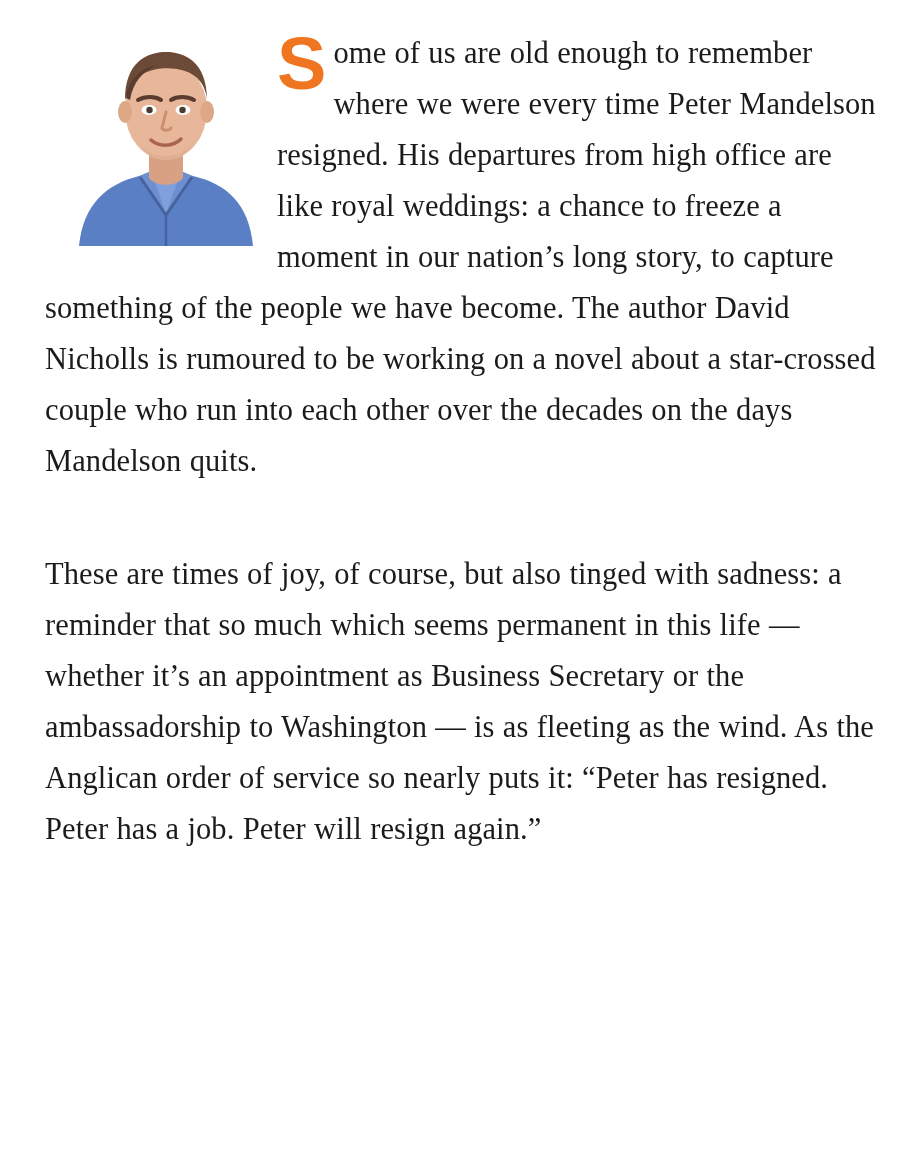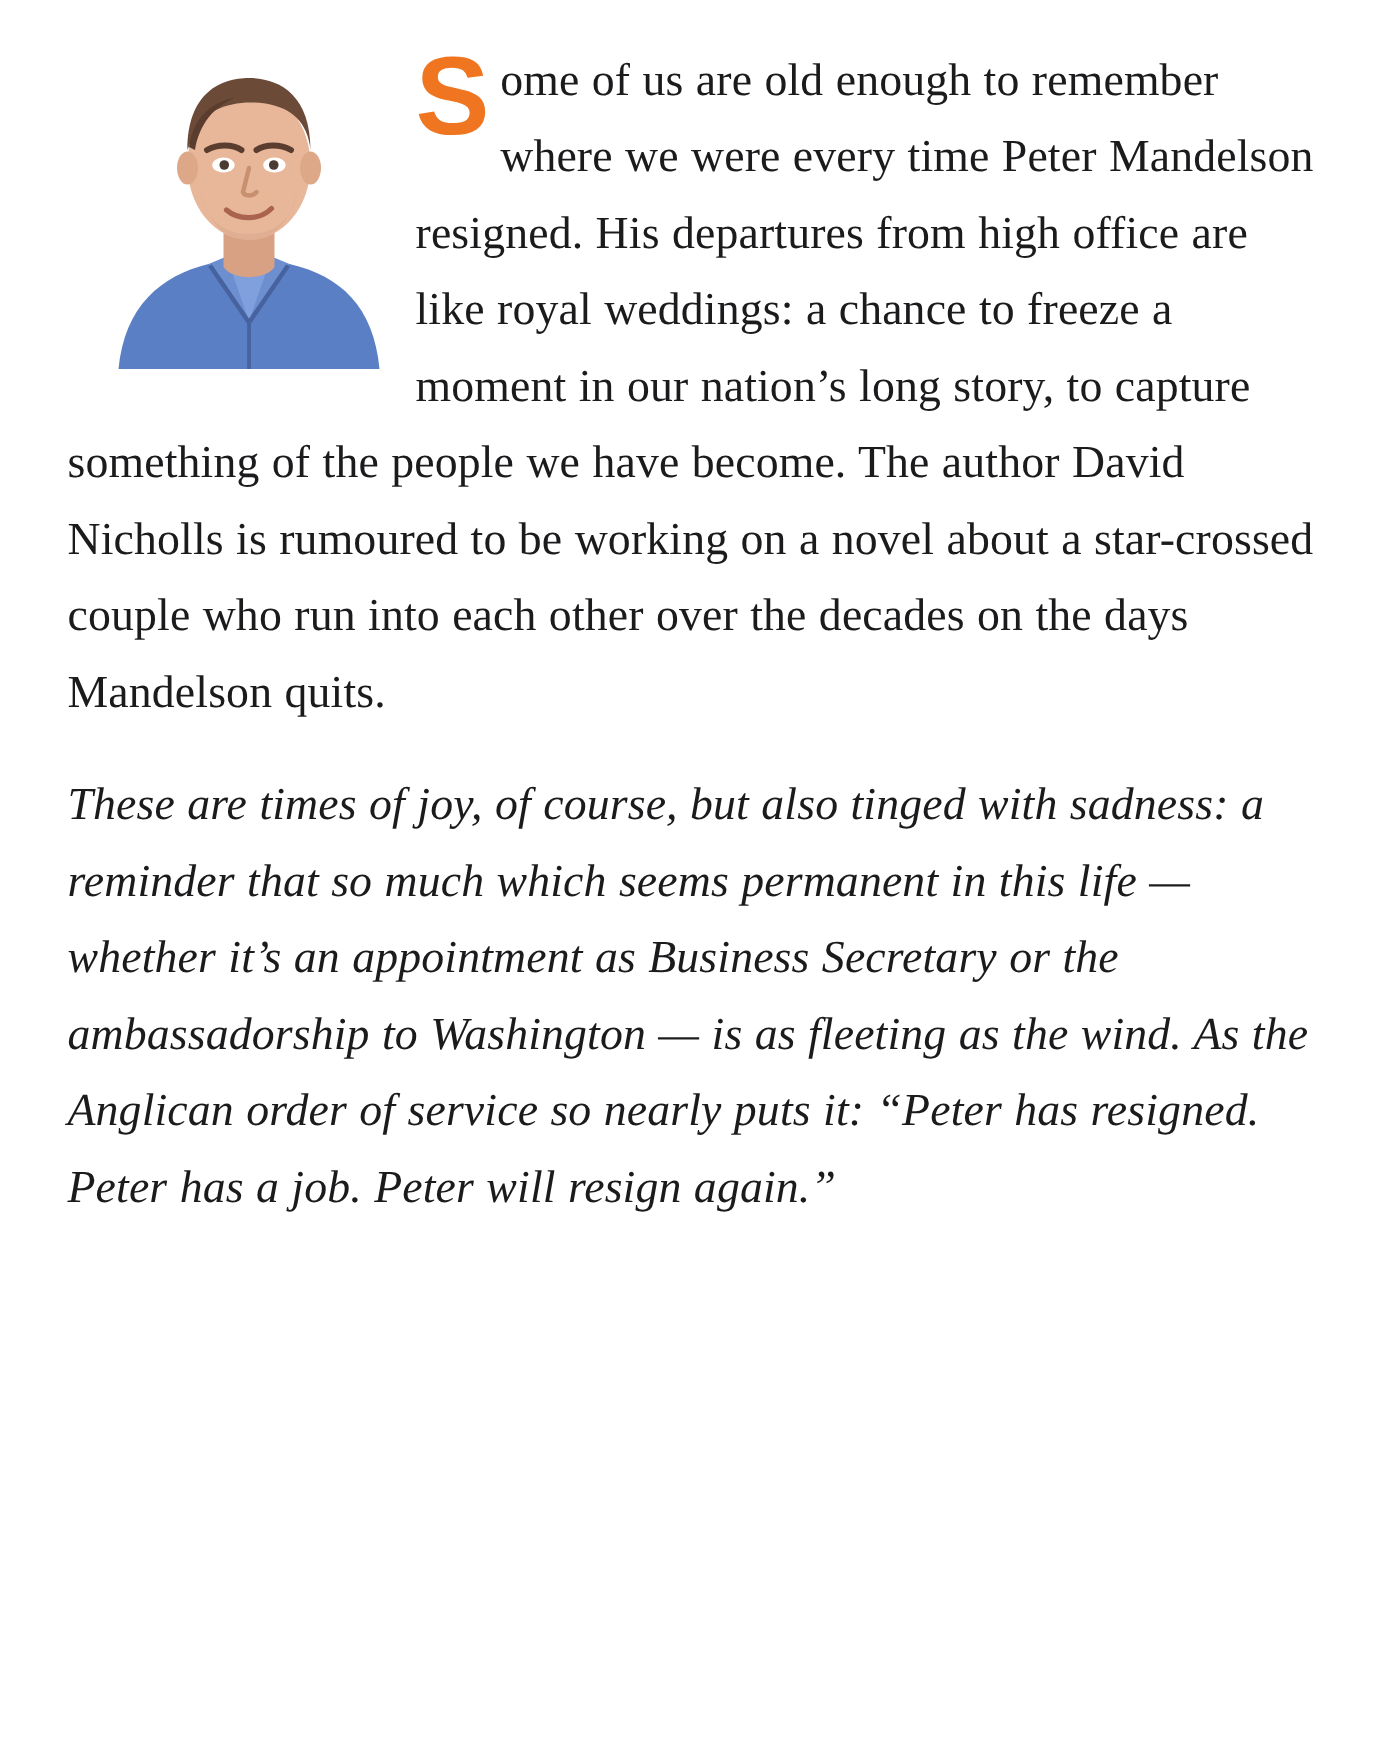--- a/index.html
+++ b/index.html
@@ -41,23 +41,22 @@
     letter-spacing: 0.1px;
     margin: 0;
     text-align: left;
     color: #1b1b1d;
     word-spacing: 0.5px;
   }
   .para.first {
     text-indent: 0;
   }
   .para.second {
-    margin-top: 24px;
+    margin-top: 62px;
     clear: both;
-    font-style: italic;
   }
   .dropcap {
     float: left;
     font-family: "Liberation Sans", "DejaVu Sans", sans-serif;
     font-weight: bold;
     color: #f07521;
     font-size: 74px;
     line-height: 60px;
     padding: 2px 7px 0 0;
     margin-top: 4px;

